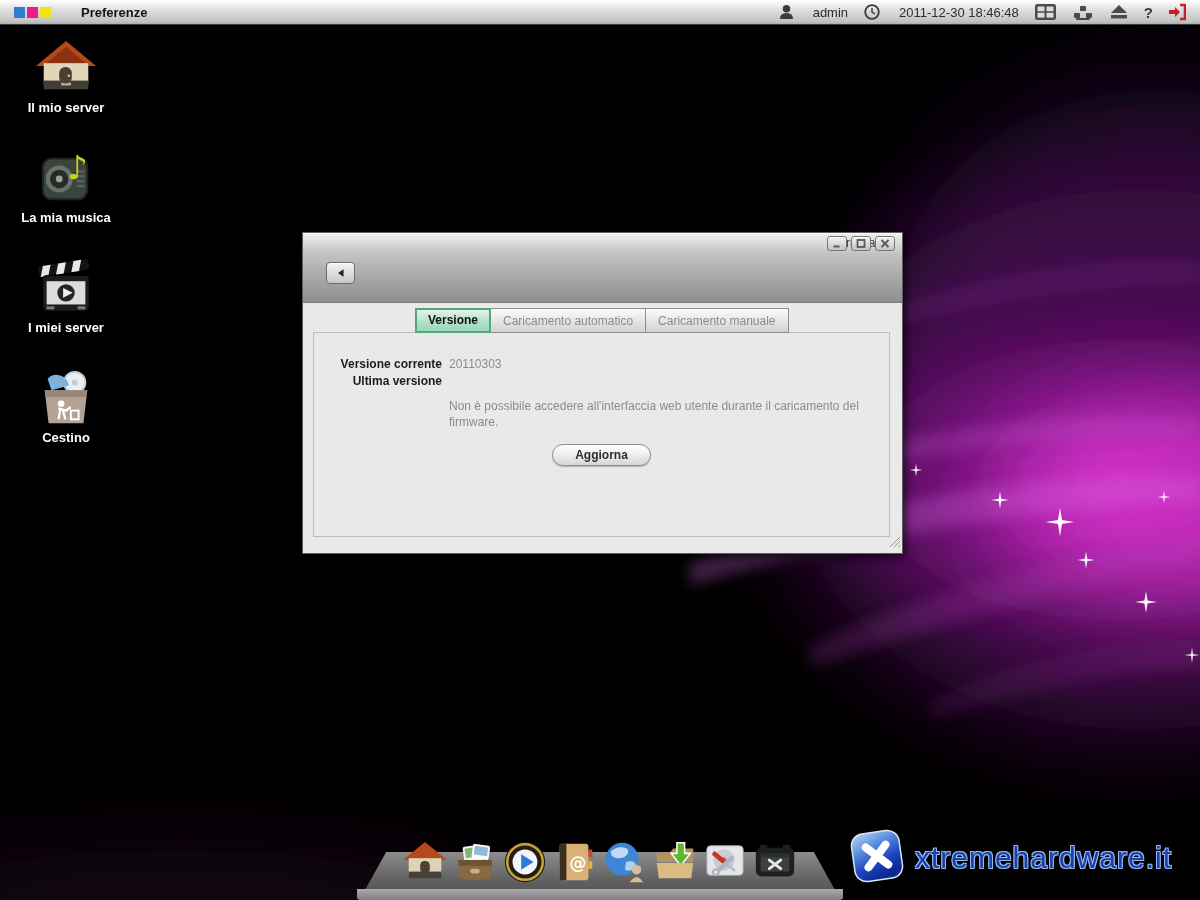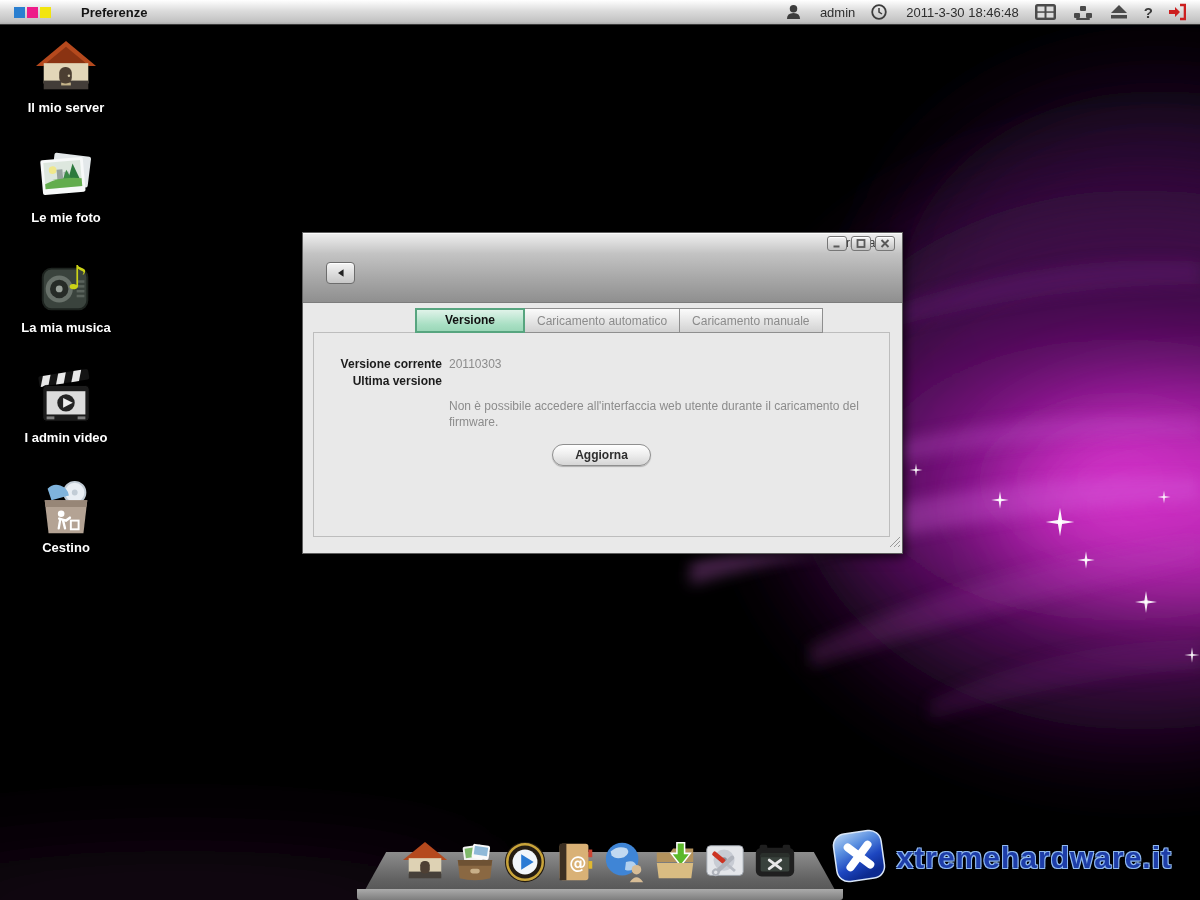--- a/index.html
+++ b/index.html
@@ -45,21 +45,21 @@
   .back-btn { position:absolute; left:23px; top:29px; width:29px; height:22px; border:1px solid #6d6d6d;
     border-radius:4px; background:linear-gradient(#f5f5f5, #c7c7c7); box-shadow:inset 0 1px 0 #fff;
     display:flex; align-items:center; justify-content:center; cursor:pointer; }
   .win-body { position:absolute; top:70px; left:0; right:0; bottom:0; background:#e9e9e9; }
   .tabs { position:absolute; left:112px; top:5px; display:flex; z-index:3; }
   .tab { height:25px; line-height:24px; padding:0 12px; font-size:12px; color:#8b8b8b;
     background:linear-gradient(#fbfbfb, #d2d2d2); border:1px solid #8f8f8f; border-left-width:0;
     cursor:pointer; white-space:nowrap; }
   .tab:first-child { border-left-width:1px; }
   .tab.active { background:linear-gradient(#e0f3e9, #a8dfc3 70%, #9bd7b8);
-    border:2px solid #57a57f; color:#101010; font-weight:bold; line-height:21px; padding:0 28px; }
+    border:2px solid #57a57f; color:#101010; font-weight:bold; line-height:21px; padding:0 11px; }
   .panel { position:absolute; left:10px; right:12px; top:29px; height:205px;
     border:1px solid #bdbdbd; background:#e9e9e9; }
   .f-row { display:flex; align-items:baseline; margin-top:24px; }
   .f-row + .f-row { margin-top:3px; }
   .f-label { width:128px; text-align:right; font-size:12px; font-weight:bold; color:#1c1c1c; flex:0 0 128px; }
   .f-value { margin-left:7px; font-size:12px; color:#8c8c8c; }
   .note { margin:10px 0 0 135px; width:430px; font-size:12px; color:#8c8c8c; line-height:16px; }
   .btn-row { display:flex; justify-content:center; margin-top:14px; }
   .pill-btn { min-width:99px; height:22px; border:1px solid #8f8f8f; border-radius:11px;
     background:linear-gradient(#ffffff, #efefef 45%, #d6d6d6); font-size:12px; color:#2e2e2e;
@@ -72,21 +72,21 @@
     background:linear-gradient(#8d8d8d, #636363 70%, #585858);
     clip-path:polygon(4.5% 0, 95.5% 0, 100% 100%, 0 100%); }
   .platform-front { position:absolute; bottom:0; left:50%; transform:translateX(-50%); width:486px; height:11px;
     background:linear-gradient(#ababab, #7d7d7d); border-radius:0 0 3px 3px; }
   .dock-icons { position:absolute; bottom:15px; left:0; right:0; display:flex; justify-content:center;
     align-items:flex-end; gap:4px; }
   .dock-item { width:46px; height:46px; cursor:pointer; }
 
   
   .watermark { position:absolute; right:28px; bottom:12px; z-index:8; display:flex; align-items:center; gap:10px; }
-  .wm-text { font-size:30px; font-weight:bold; color:#1d3da8; letter-spacing:1px;
+  .wm-text { font-size:30px; font-weight:normal; color:#1d3da8; letter-spacing:1px;
     text-shadow:-1px -1px 0 #8fb9ef, 1px -1px 0 #8fb9ef, -1px 1px 0 #8fb9ef, 1px 1px 0 #8fb9ef, 0 2px 4px rgba(0,0,0,.9); }
 </style>
 </head>
 <body>
 
 <div class="screen">
 
   <svg class="bg" width="1200" height="900" viewBox="0 0 1200 900">
     <defs>
       <filter id="b50" x="-60%" y="-60%" width="220%" height="220%">
@@ -168,21 +168,21 @@
         </span>
         <span>admin</span>
       </span>
       <span class="mb-item">
         <span class="mb-icon">
           <svg width="16" height="16" viewBox="0 0 16 16">
               <circle cx="8" cy="8" r="6.8" fill="none" stroke="#3c3c3c" stroke-width="1.8"></circle>
               <path d="M8,4 V8 L11,10" stroke="#3c3c3c" stroke-width="1.5" fill="none"></path>
             </svg>
         </span>
-        <span>2011-3-30 18:46:48</span>
+        <span>2011-12-30 18:46:48</span>
       </span>
       <span class="mb-icon">
         <svg width="21" height="16" viewBox="0 0 21 16">
             <rect width="21" height="16" rx="2.5" fill="#4a4a4a"></rect>
             <rect x="2.5" y="2.5" width="7" height="4.8" fill="#dcdcdc"></rect>
             <rect x="11.5" y="2.5" width="7" height="4.8" fill="#dcdcdc"></rect>
             <rect x="2.5" y="8.8" width="7" height="4.8" fill="#dcdcdc"></rect>
             <rect x="11.5" y="8.8" width="7" height="4.8" fill="#dcdcdc"></rect>
           </svg>
       </span>
@@ -217,40 +217,20 @@
           <polygon points="32,4 63,30 1,30" fill="#b5491d"></polygon>
           <polygon points="32,10 56,30 8,30" fill="#8a3312"></polygon>
           <rect x="9" y="27" width="46" height="21" fill="#e2d6b8"></rect>
           <rect x="9" y="45" width="46" height="9" fill="#433d38"></rect>
           <rect x="27" y="47" width="10" height="3" fill="#c4b389"></rect>
           <rect x="25" y="31" width="13" height="17" rx="6" fill="#4c3f32"></rect>
           <circle cx="35" cy="40" r="1.3" fill="#cfc3a2"></circle>
         </svg>
       </span>
       <span class="d-label">Il mio server</span>
-    </div>
-    <div class="d-item">
-      <span class="d-ic">
-        <svg width="62" height="62" viewBox="0 0 64 64">
-          <g transform="rotate(7 38 26)">
-              <rect x="18" y="8" width="38" height="32" rx="2" fill="#e3e8ea"></rect>
-            </g>
-          <g transform="rotate(-5 28 32)">
-            <rect x="7" y="12" width="44" height="36" rx="2" fill="#f7f9f9"></rect>
-            <rect x="10" y="15" width="38" height="27" fill="#dde7de"></rect>
-            <circle cx="19" cy="23" r="4" fill="#f0e88c"></circle>
-            <rect x="23" y="23" width="6" height="14" fill="#97a39f"></rect>
-            <rect x="30" y="26" width="5" height="11" fill="#a7b3af"></rect>
-            <polygon points="40,18 46,34 34,34" fill="#2c7a3c"></polygon>
-            <polygon points="33,24 38,35 28,35" fill="#3c8a46"></polygon>
-            <path d="M10,37 Q25,30 48,34 L48,42 L10,42 Z" fill="#63ad4e"></path>
-          </g>
-        </svg>
-      </span>
-      <span class="d-label">Le mie foto</span>
     </div>
     <div class="d-item">
       <span class="d-ic">
         <svg width="62" height="62" viewBox="0 0 64 64">
           <rect x="8" y="12" width="46" height="42" rx="9" fill="#3a433d" stroke="#1d231f" stroke-width="2"></rect>
           <circle cx="25" cy="33" r="14" fill="#69726b"></circle>
           <circle cx="25" cy="33" r="9.5" fill="#262b27"></circle>
           <circle cx="25" cy="33" r="3.5" fill="#99a19a"></circle>
           <rect x="43" y="24" width="8" height="2.6" fill="#5a635c"></rect>
           <rect x="43" y="29" width="8" height="2.6" fill="#5a635c"></rect>
@@ -271,21 +251,21 @@
             <polygon points="41,8 49,8 45,19 37,19" fill="#e8e8e8"></polygon>
           </g>
           <rect x="8" y="19" width="48" height="37" rx="4" fill="#1c1c1c" stroke="#000"></rect>
           <rect x="12" y="25" width="40" height="24" fill="#dcdcdc"></rect>
           <circle cx="32" cy="37" r="9" fill="#242424"></circle>
           <polygon points="29,32 39,37 29,42" fill="#efefef"></polygon>
           <rect x="12" y="51" width="8" height="3" fill="#7f7f7f"></rect>
           <rect x="44" y="51" width="8" height="3" fill="#7f7f7f"></rect>
         </svg>
       </span>
-      <span class="d-label">I admin video</span>
+      <span class="d-label">I miei server</span>
     </div>
     <div class="d-item">
       <span class="d-ic">
         <svg width="62" height="62" viewBox="0 0 64 64">
           <circle cx="41" cy="16" r="11" fill="#e9eef4" stroke="#c2ccd6" stroke-width="2"></circle>
           <circle cx="41" cy="16" r="3" fill="#c2ccd6"></circle>
           <path d="M13,12 a13,13 0 0 1 22,7 l-18,5 Z" fill="#7fb3dc"></path>
           <path d="M10,24 L54,24 L50,58 L14,58 Z" fill="#b4a394"></path>
           <path d="M10,24 L54,24 L53,31 L11,31 Z" fill="#978677"></path>
           <circle cx="27" cy="38" r="3.4" fill="#fff"></circle>

